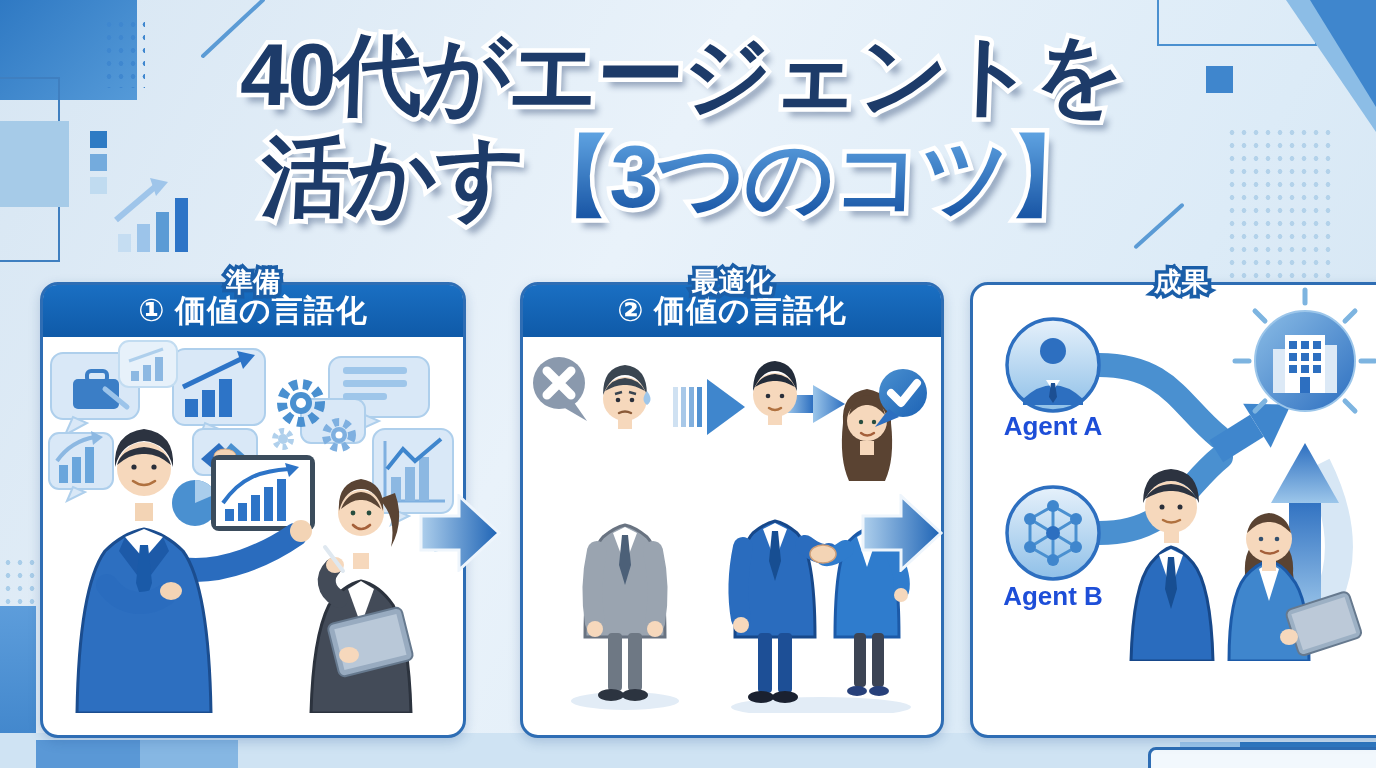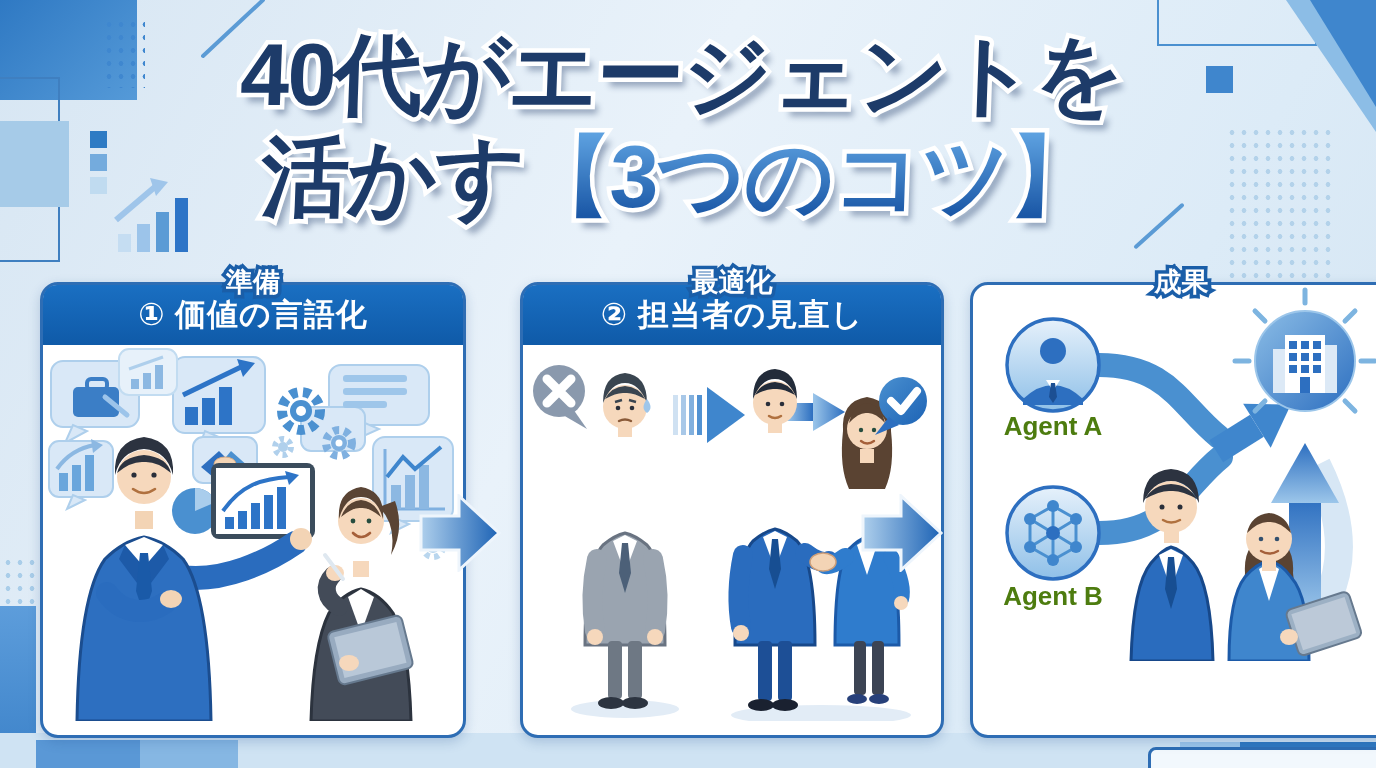--- a/index.html
+++ b/index.html
@@ -15,28 +15,28 @@
   .title-line{white-space:nowrap;font-size:88px;line-height:1.16;letter-spacing:-2px;}
   .dup{position:relative;display:inline-block;}
   .dup .under{color:#fff;-webkit-text-stroke:9px #fff;text-shadow:7px 9px 6px rgba(18,44,92,.38);}
   .dup .over{position:absolute;left:0;top:0;color:#1d3b69;}
   .dup .over-hl{position:absolute;left:0;top:0;color:#2d74c7;
     background:linear-gradient(180deg,#5da1e0 8%,#1a57a6 88%);
     -webkit-background-clip:text;background-clip:text;-webkit-text-fill-color:transparent;}
   
   .panel{position:absolute;top:282px;height:450px;background:#fff;border:3px solid #2e6db4;
     border-radius:18px;box-shadow:0 4px 12px rgba(26,74,138,.22);z-index:3;}
-  .panel-header{height:60px;background:linear-gradient(180deg,#1a6fc2,#0f5aa8);
+  .panel-header{height:52px;background:linear-gradient(180deg,#1a6fc2,#0f5aa8);
     border-radius:14px 14px 0 0;display:flex;align-items:center;justify-content:center;}
   .panel-header span{color:#fff;font-weight:bold;font-size:31px;letter-spacing:1px;white-space:nowrap;}
   .panel-body{position:relative;height:376px;overflow:hidden;border-radius:0 0 14px 14px;}
   .tag{position:absolute;top:-21px;left:0;right:0;text-align:center;z-index:6;font-weight:bold;font-size:27px;}
   .tag .dup .under{-webkit-text-stroke:7px #1a5ea8;color:#1a5ea8;text-shadow:0 2px 3px rgba(18,60,120,.35);}
   .tag .dup .over{color:#fff;}
-  .agent-label{position:absolute;width:130px;text-align:center;font-weight:bold;font-size:26px;color:#4d7c0f;z-index:4;}
+  .agent-label{position:absolute;width:130px;text-align:center;font-weight:bold;font-size:26px;color:#1d4ed8;z-index:4;}
   
   .gap-arrow{position:absolute;top:494px;z-index:4;}
 </style>
 </head>
 <body>
 
 <div class="stage">
 
   <div class="abs" style="left:0;top:0;width:137px;height:100px;background:linear-gradient(135deg,#2f79c3,#559ad8);"></div>
   <div class="abs dots" style="--dc:#3f87cf;left:103px;top:18px;width:42px;height:70px;"></div>
@@ -237,21 +237,21 @@
         </g>
       </svg>
     </div>
   </div>
 
   <div class="panel" style="left:480px;width:418px;margin-left:40px;">
     <div class="tag">
       <span class="dup"><span class="under">最適化</span><span class="over">最適化</span></span>
     </div>
     <div class="panel-header">
-      <span>② 担当者の見直し</span>
+      <span>② 価値の言語化</span>
     </div>
     <div class="panel-body">
       <svg width="412" height="376" viewBox="0 0 412 376">
         <defs>
           <linearGradient id="p2g" x1="0" y1="0" x2="1" y2="0">
               <stop offset="0" stop-color="#9cc6ea"></stop>
               <stop offset="1" stop-color="#2d6fc0"></stop>
             </linearGradient>
           <linearGradient id="p2c" x1="0" y1="0" x2="1" y2="1">
               <stop offset="0" stop-color="#4a90d0"></stop>

